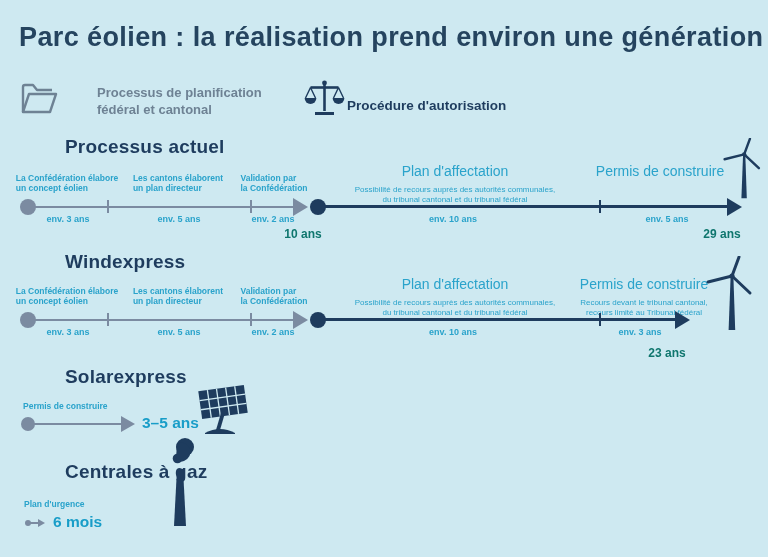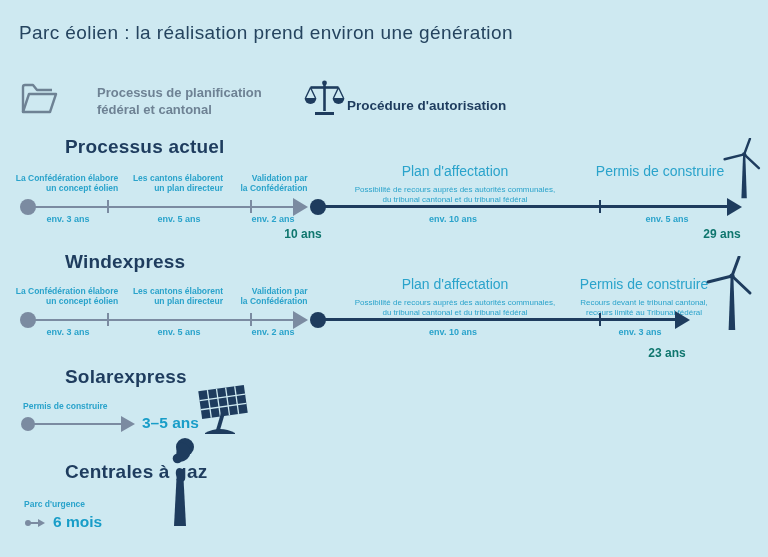--- a/index.html
+++ b/index.html
@@ -2,27 +2,27 @@
 <html><head>
 <meta charset="utf-8">
 <style>
   html,body{margin:0;padding:0;}
   .canvas{
     position:relative;width:768px;height:557px;background:#cee9f1;
     font-family:"Liberation Sans",sans-serif;overflow:hidden;
   }
   .abs{position:absolute;}
   .title{
-    left:19px;top:22px;font-size:19px;font-weight:400;color:#25445f;
+    left:19px;top:22px;font-size:27px;font-weight:700;color:#25445f;
     letter-spacing:.4px;white-space:nowrap;
   }
   .h2{font-size:19px;font-weight:700;color:#1e3c5e;letter-spacing:.2px;white-space:nowrap;margin-left:44px;}
   .legend-gray{font-size:13px;line-height:1.32;color:#6e8294;font-weight:700;white-space:pre-line;}
   .legend-navy{font-size:13.5px;color:#1e3c5e;font-weight:700;white-space:nowrap;}
-  .ctr{transform:translateX(-50%);text-align:right;white-space:pre-line;}
+  .ctr{transform:translateX(-50%);text-align:left;white-space:pre-line;}
   .p-label{font-size:8.5px;line-height:1.2;color:#2aa3cb;font-weight:700;}
   .auth-blk{transform:translateX(-50%);text-align:center;}
   .auth-title{font-size:14px;font-weight:400;color:#2aa3cb;white-space:nowrap;}
   .auth-sub{font-size:8px;line-height:1.25;color:#2aa3cb;white-space:pre-line;margin-top:6px;}
   .dur{font-size:9px;color:#2aa3cb;font-weight:700;white-space:nowrap;}
   .total{font-size:12px;font-weight:700;color:#0f766e;white-space:nowrap;}
   .big-dur{font-size:15.5px;font-weight:700;color:#189dc8;white-space:nowrap;}
   .tl{height:2px;background:#7b8ba1;}
   .tl-dark{height:3px;background:#1e3c5e;}
   .dot{border-radius:50%;background:#7b8ba1;width:16px;height:16px;}
@@ -185,21 +185,21 @@
           <line x1="4" y1="22.6" x2="50" y2="22.6"></line>
         </g>
       </g>
       <polygon points="25,29 29,29 24,46 20,46" fill="#1e3c5e"></polygon>
       <path d="M9 49 q15 -8 30 0 l0 1 l-30 0 Z" fill="#1e3c5e"></path>
     </svg>
   </div>
 
   <div>
     <div class="abs h2" style="left:21px;top:461px;">Centrales à gaz</div>
-    <div class="abs p-label" style="left:24px;top:499px;">Parc d'urgence</div>
+    <div class="abs p-label" style="left:24px;top:499px;">Plan d'urgence</div>
 
     <div class="abs dot-xs" style="left:25px;top:520px;"></div>
     <div class="abs mini-line" style="left:29px;top:522px;width:9px;"></div>
     <div class="abs arr-xs" style="left:38px;top:519px;"></div>
     <div class="abs big-dur" style="left:53px;top:513px;">6 mois</div>
 
     <svg class="abs" style="left:168px;top:436px;" width="28" height="92" viewBox="0 0 28 92">
       <circle cx="17" cy="11" r="9" fill="#1e3c5e"></circle>
       <circle cx="9.5" cy="22.5" r="4.8" fill="#1e3c5e"></circle>
       <path d="M9 7 q9 -2 13 6 q2 8 -6 12 q-6 2 -8 -2 Z" fill="#1e3c5e"></path>

